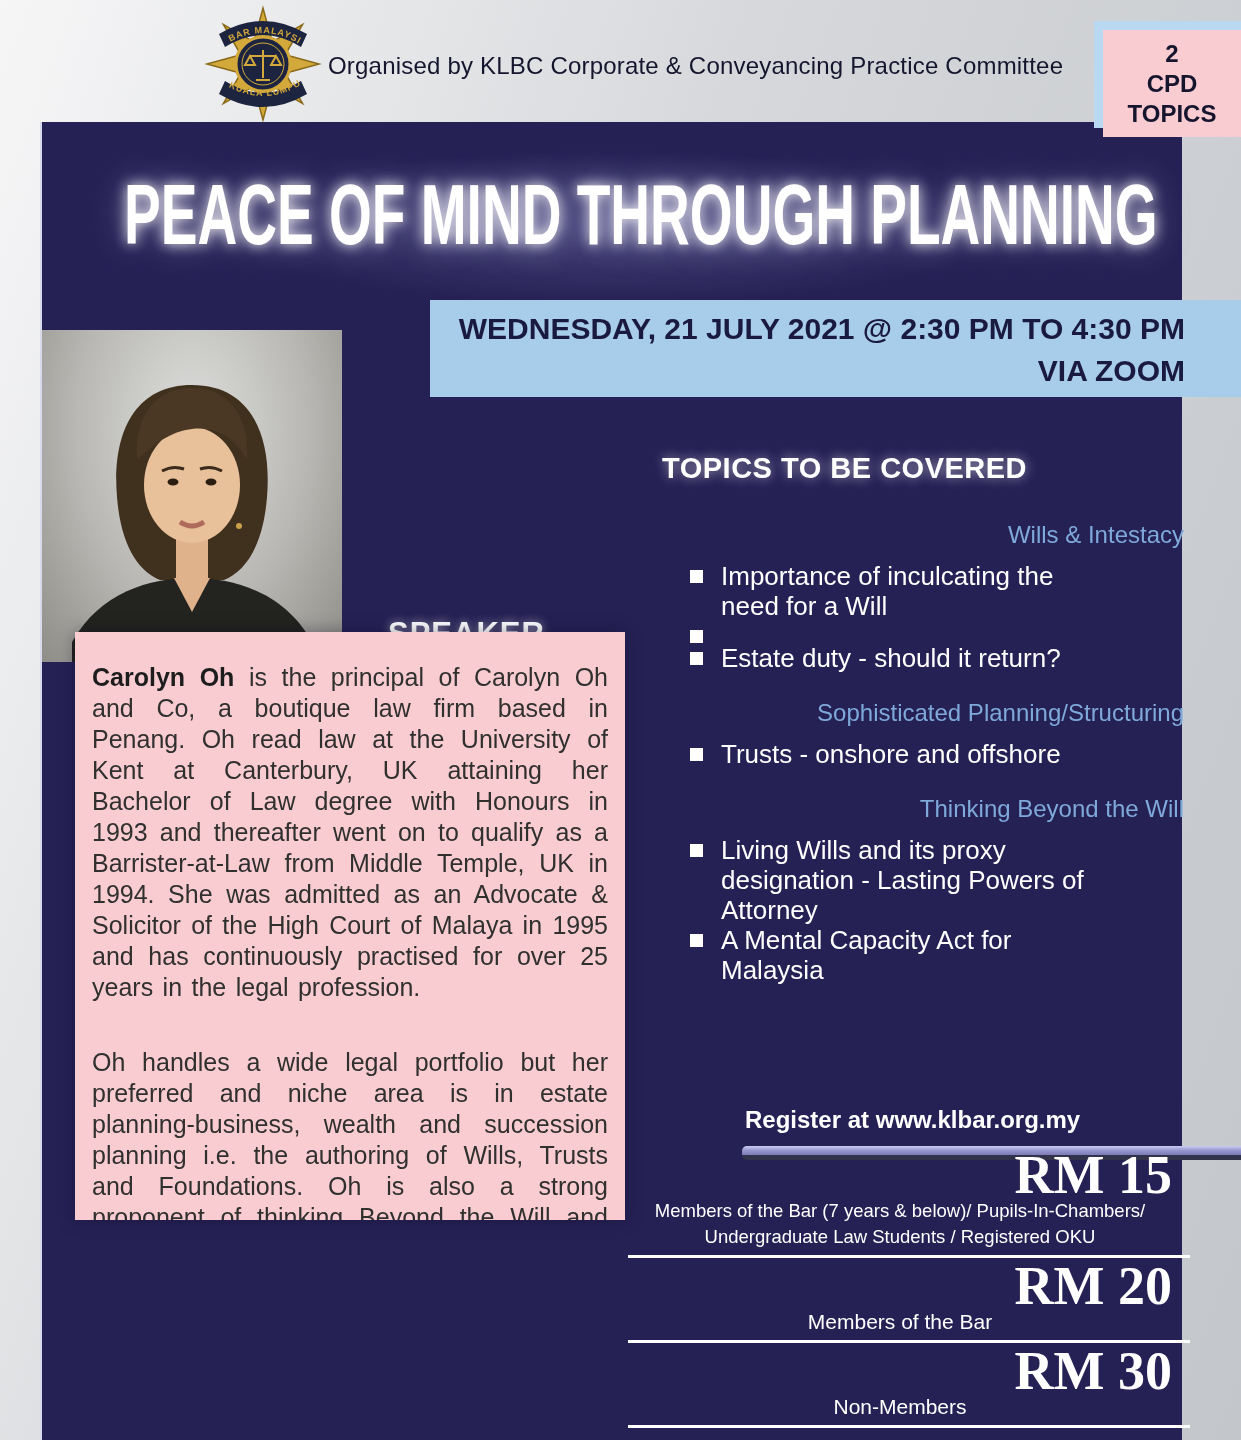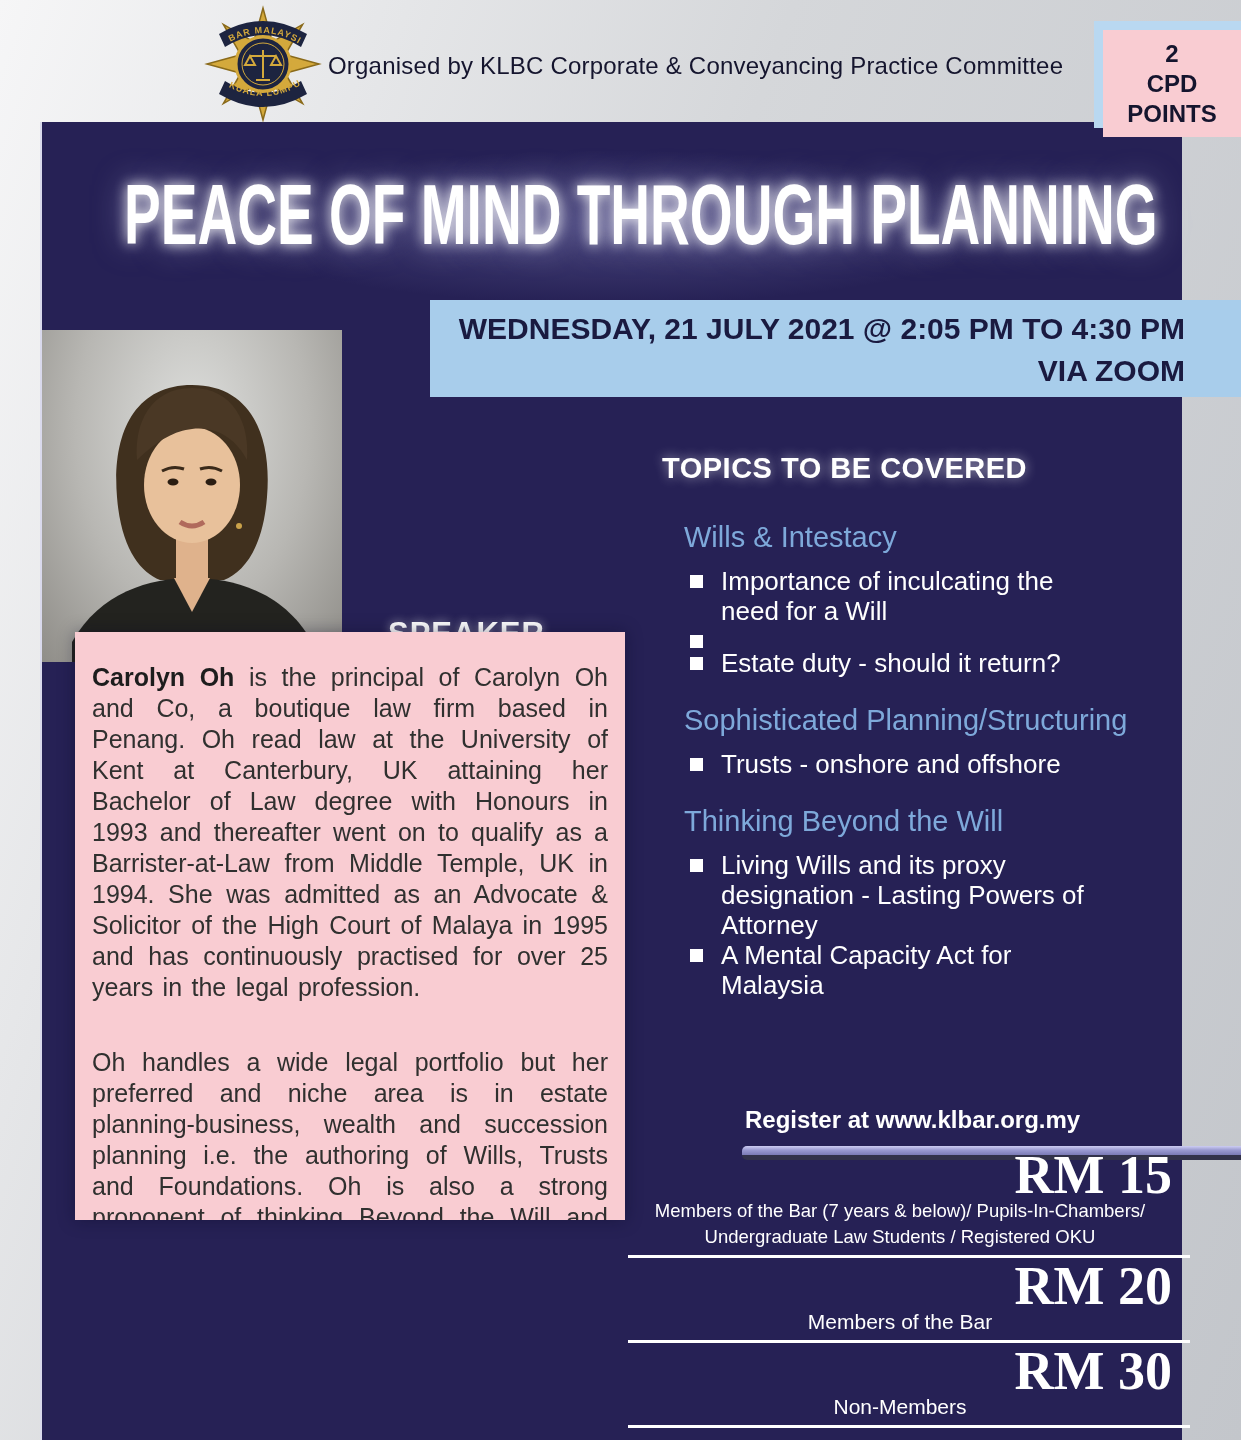--- a/index.html
+++ b/index.html
@@ -67,21 +67,21 @@
   }
   .bio-box p { margin:0 0 44px 0; }
   .bio-box b { color:#1d1d1d; }
 
   
   .topics { position:absolute; left:662px; top:452px; width:522px; color:#fff; }
   .topics-heading {
     font-size:29px; font-weight:700; letter-spacing:.5px;
     text-shadow:0 0 12px rgba(255,255,255,.6); margin:0 0 36px 0;
   }
-  .tgroup-title { font-size:29px; color:#7ea9da; margin:0 0 12px 22px; }
+  .tgroup-title { font-size:24px; color:#7ea9da; margin:0 0 12px 22px;text-align:right; }
   .tgroup { margin-top:26px; }
   .tgroup:first-of-type { margin-top:0; }
   .titem { display:flex; margin-left:28px; width:425px; font-size:26px; line-height:30px; }
   .bullet { flex:0 0 13px; width:13px; height:13px; background:#fff; margin:9px 18px 0 0; }
 
   
   .register-line {
     position:absolute; left:745px; top:1106px; color:#fff; font-weight:700; font-size:24px;
   }
   .register-bar {
@@ -134,29 +134,29 @@
       </text>
     </svg>
   </div>
 
   <div class="organiser">Organised by KLBC Corporate &amp; Conveyancing Practice Committee</div>
 
   <div class="cpd-shadow"></div>
   <div class="cpd-box">
     <span>2</span>
     <span>CPD</span>
-    <span>POINTS</span>
+    <span>TOPICS</span>
   </div>
 
   <div class="title-wrap">
     <span class="title">PEACE OF MIND THROUGH PLANNING</span>
   </div>
 
   <div class="banner">
-    <div>WEDNESDAY, 21 JULY 2021 @ 2:05 PM TO 4:30 PM</div>
+    <div>WEDNESDAY, 21 JULY 2021 @ 2:30 PM TO 4:30 PM</div>
     <div>VIA ZOOM</div>
   </div>
 
   <div class="photo">
     <svg viewBox="0 0 300 332" width="300" height="332">
       <path d="M150,55 C90,55 70,107 75,167 C79,218 98,242 118,250 L182,250 C202,242 221,218 225,167 C230,107 210,55 150,55 Z" fill="#40301e"></path>
       <rect x="134" y="200" width="32" height="54" fill="#dfb28c"></rect>
       <ellipse cx="150" cy="155" rx="48" ry="58" fill="#e8c19b"></ellipse>
       <path d="M150,58 C108,58 92,94 95,130 C117,109 133,101 150,99 C177,96 195,111 205,130 C208,94 192,58 150,58 Z" fill="#4a3825"></path>
       <ellipse cx="131" cy="152" rx="5.5" ry="3.5" fill="#2a1d12"></ellipse>

